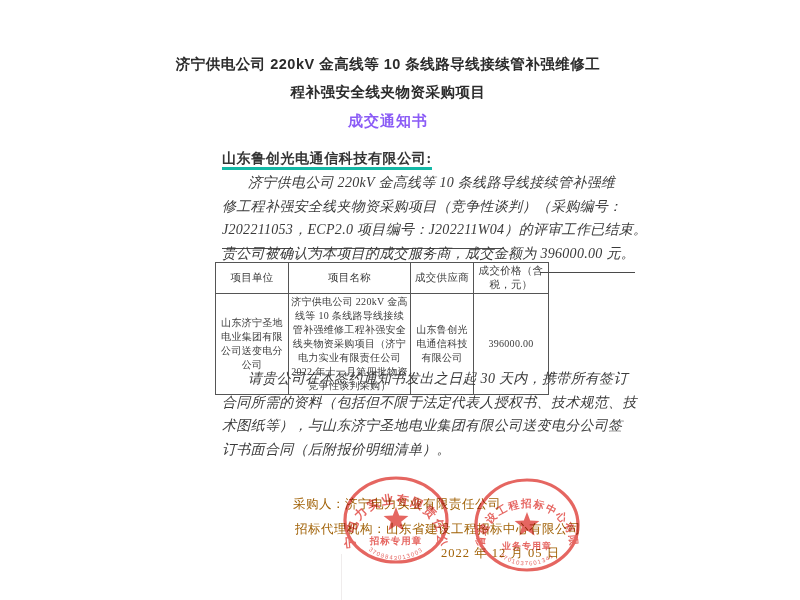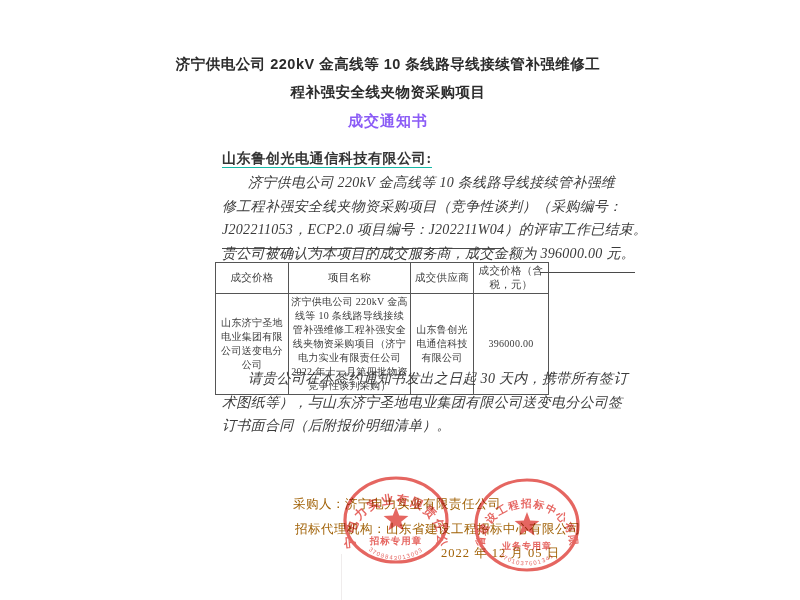--- a/index.html
+++ b/index.html
@@ -14,21 +14,21 @@
   }
   .subtitle{
     position:absolute;left:158px;top:112px;width:460px;text-align:center;
     font-family:"Liberation Sans","DejaVu Sans",sans-serif;
     font-weight:bold;color:#8b5cf6;font-size:15px;letter-spacing:1px;
   }
   .addressee{
     position:absolute;left:222px;top:150px;font-size:14px;font-weight:bold;
     letter-spacing:0.6px;color:#343434;
   }
-  .addressee .u{border-bottom:1px solid #14b8a6;padding-bottom:1px;}
+  .addressee .u{border-bottom:3px solid #14b8a6;padding-bottom:1px;}
   .para{position:absolute;left:222px;width:412px;font-size:14px;letter-spacing:0.3px;color:#3a3a3a;font-style:italic;}
   .para .line{height:23.5px;line-height:23.5px;white-space:nowrap;}
   .para .indent{padding-left:26px;}
   .u{border-bottom:1px solid #4a4a4a;padding-bottom:11px;}
   #para1{top:171px;}
   #para2{top:367px;}
   table.award{
     position:absolute;left:215px;top:262px;width:333px;border-collapse:collapse;
     table-layout:fixed;font-size:10px;color:#3a3a3a;letter-spacing:0.3px;
   }
@@ -73,38 +73,39 @@
 
   <table class="award">
     <colgroup>
       <col style="width:73px">
         <col style="width:122px">
         <col style="width:63px">
         <col style="width:75px">
     </colgroup>
     <thead>
       <tr>
-        <th>成交价格</th>
+        <th>项目单位</th>
         <th>项目名称</th>
         <th>成交供应商</th>
         <th>成交价格（含税，元）</th>
       </tr>
     </thead>
     <tbody>
       <tr>
         <td>山东济宁圣地电业集团有限公司送变电分公司</td>
         <td>济宁供电公司 220kV 金高线等 10 条线路导线接续管补强维修工程补强安全线夹物资采购项目（济宁电力实业有限责任公司 2022 年十一月第四批物资竞争性谈判采购）</td>
         <td>山东鲁创光电通信科技有限公司</td>
         <td>396000.00</td>
       </tr>
     </tbody>
   </table>
 
   <div class="para" id="para2">
     <div class="line indent">请贵公司在本签约通知书发出之日起 30 天内，携带所有签订</div>
+    <div class="line">合同所需的资料（包括但不限于法定代表人授权书、技术规范、技</div>
     <div class="line">术图纸等），与山东济宁圣地电业集团有限公司送变电分公司签</div>
     <div class="line">订书面合同（后附报价明细清单）。</div>
   </div>
 
   <div class="footer-line" id="buyer-line">采购人：济宁电力实业有限责任公司</div>
   <div class="footer-line" id="agency-line">招标代理机构：山东省建设工程招标中心有限公司</div>
   <div class="footer-line" id="date-line">2022 年 12 月 05 日</div>
 
   <svg class="stamp" id="stamp-left" width="120" height="100" viewBox="0 0 120 100">
     <defs>

